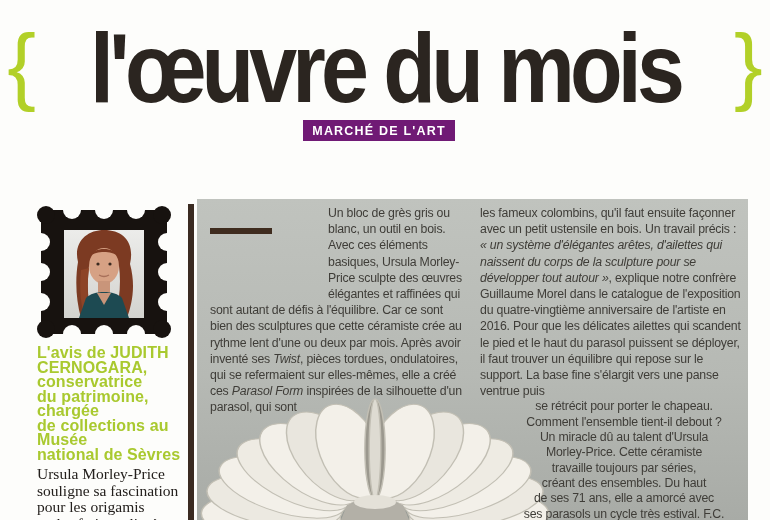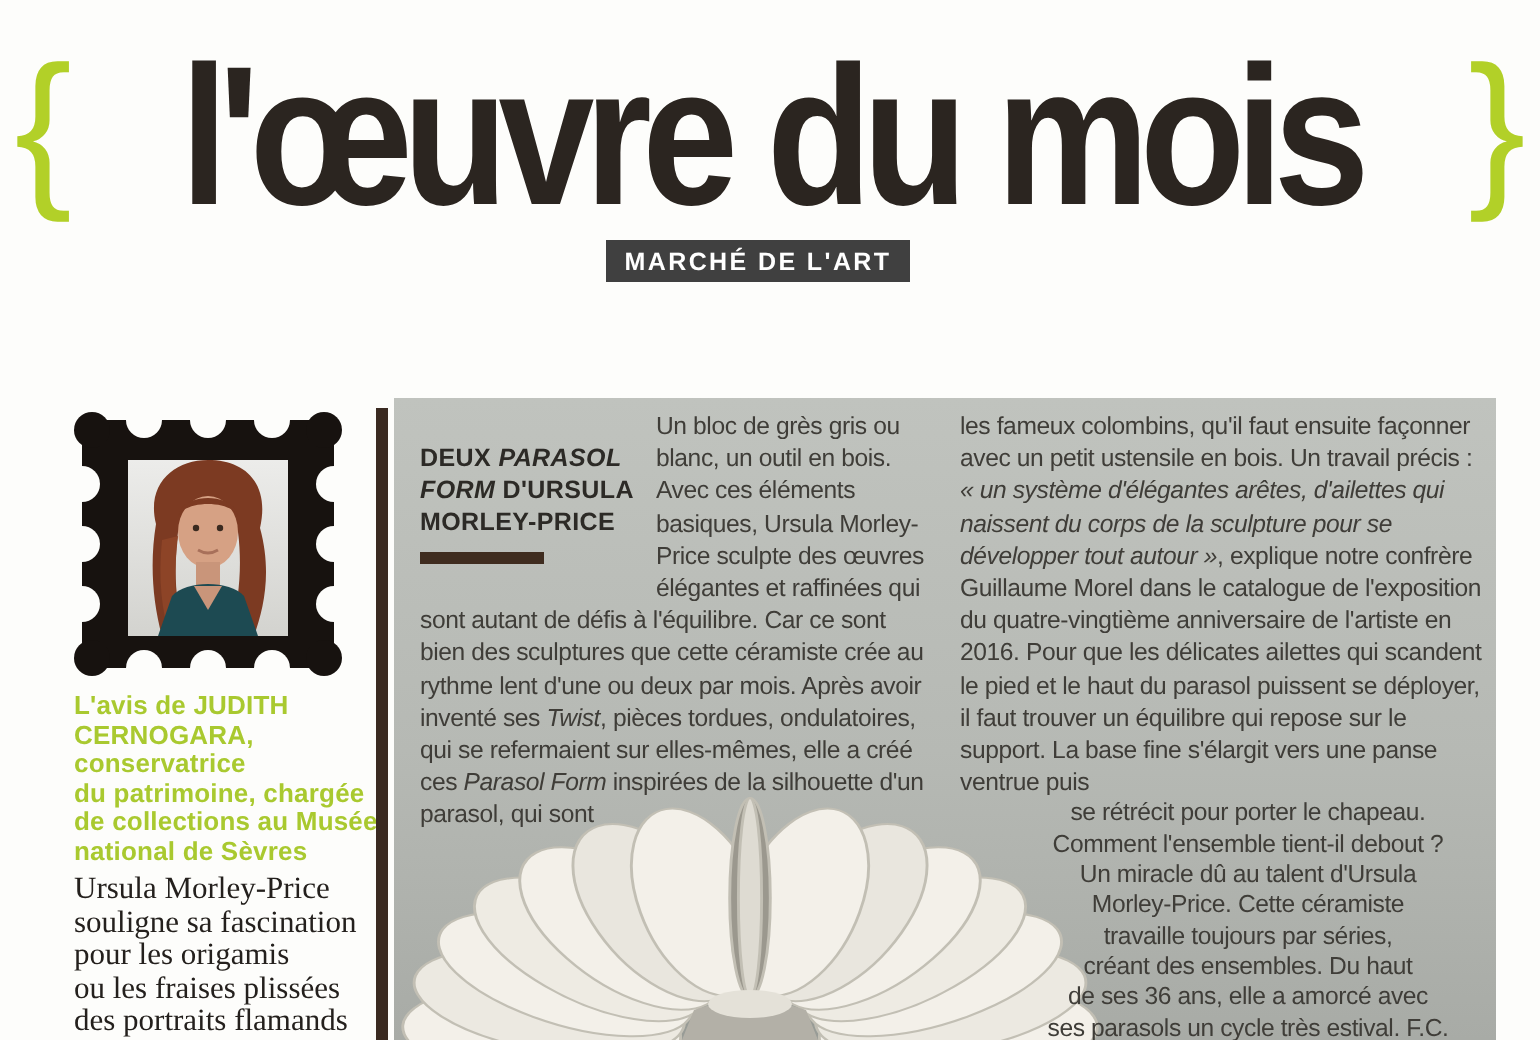--- a/index.html
+++ b/index.html
@@ -7,27 +7,27 @@
               font-family:"Liberation Sans", sans-serif; }
   .page { position:relative; width:770px; height:520px; }
 
   
   .header { position:absolute; top:18px; left:0; width:770px; text-align:center; }
   .title-row { display:flex; justify-content:center; align-items:center; gap:10px; height:100px; }
   .brace { font-size:86px; line-height:1; font-weight:400; color:#b2d028; padding-bottom:8px; }
   .main-title { display:inline-block; font-size:99px; line-height:.92; font-weight:bold;
                 letter-spacing:-5.5px; color:#2b2520; transform:scaleX(.87); white-space:nowrap; }
   .kicker { display:inline-block; position:relative; left:-6px; margin-top:2px;
-            background:#404040; color:#ffffff; font-size:12.5px; font-weight:bold;
+            background:#701a75; color:#ffffff; font-size:12.5px; font-weight:bold;
             letter-spacing:1.2px; padding:4px 9px 3px; }
 
   
   .sidebar { position:absolute; left:37px; top:200px; width:153px; }
   .portrait { display:block; width:134px; height:142px; }
-  .caption { margin-top:4px; color:#a9c92f; font-size:13px; line-height:14.5px;
+  .caption { margin-top:4px; color:#a9c92f; font-size:16px; line-height:14.5px;
              font-weight:bold; white-space:pre-line; letter-spacing:.1px; }
   .sidebar-body { margin-top:4px; font-family:"Liberation Serif", serif; color:#24201d;
                   font-size:15.5px; line-height:16.6px; white-space:pre-line; }
 
   .vrule { position:absolute; left:188px; top:204px; width:6px; height:316px; background:#3a2a21; }
 
   
   .photo-area { position:absolute; left:197px; top:199px; width:551px; height:321px;
                 background:linear-gradient(180deg,#c0c3be 0%,#b6b9b4 55%,#a8aba6 100%);
                 overflow:hidden; }
@@ -153,34 +153,31 @@
           <ellipse cx="0" cy="-72" rx="4" ry="50" fill="#dedbd2"></ellipse>
         </g>
       </g>
 
       <path d="M150,306 Q178,296 206,306 L212,321 L144,321 Z" fill="#b3b0a7"></path>
       <ellipse cx="178" cy="303" rx="21" ry="7" fill="#e4e1d8"></ellipse>
     </svg>
 
     <div class="col col-left">
       <div class="article-heading">
-        <span><span>DEUX </span><span class="it">PARASOL
-FORM</span><span> D'URSULA
-MORLEY-PRICE</span></span>
         <div class="heading-rule"></div>
       </div>
       <p><span>Un bloc de grès gris ou blanc, un outil en bois. Avec ces éléments basiques, Ursula Morley-Price sculpte des œuvres élégantes et raffinées qui sont autant de défis à l'équilibre. Car ce sont bien des sculptures que cette céramiste crée au rythme lent d'une ou deux par mois. Après avoir inventé ses </span><span class="it">Twist</span><span>, pièces tordues, ondulatoires, qui se refermaient sur elles-mêmes, elle a créé ces </span><span class="it">Parasol Form</span><span> inspirées de la silhouette d'un parasol, qui sont</span></p>
     </div>
 
     <div class="col col-right">
       <p><span>les fameux colombins, qu'il faut ensuite façonner avec un petit ustensile en bois. Un travail précis : </span><span class="it">« un système d'élégantes arêtes, d'ailettes qui naissent du corps de la sculpture pour se développer tout autour »</span><span>, explique notre confrère Guillaume Morel dans le catalogue de l'exposition du quatre-vingtième anniversaire de l'artiste en 2016. Pour que les délicates ailettes qui scandent le pied et le haut du parasol puissent se déployer, il faut trouver un équilibre qui repose sur le support. La base fine s'élargit vers une panse ventrue puis</span></p>
       <div class="para-b"><span>se rétrécit pour porter le chapeau.
 Comment l'ensemble tient-il debout ?
 Un miracle dû au talent d'Ursula
 Morley-Price. Cette céramiste
 travaille toujours par séries,
 créant des ensembles. Du haut
-de ses 36 ans, elle a amorcé avec
+de ses 71 ans, elle a amorcé avec
 ses parasols un cycle très estival. </span><span class="bd">F.C.</span></div>
     </div>
   </div>
 
 </div>
 
 </body></html>

